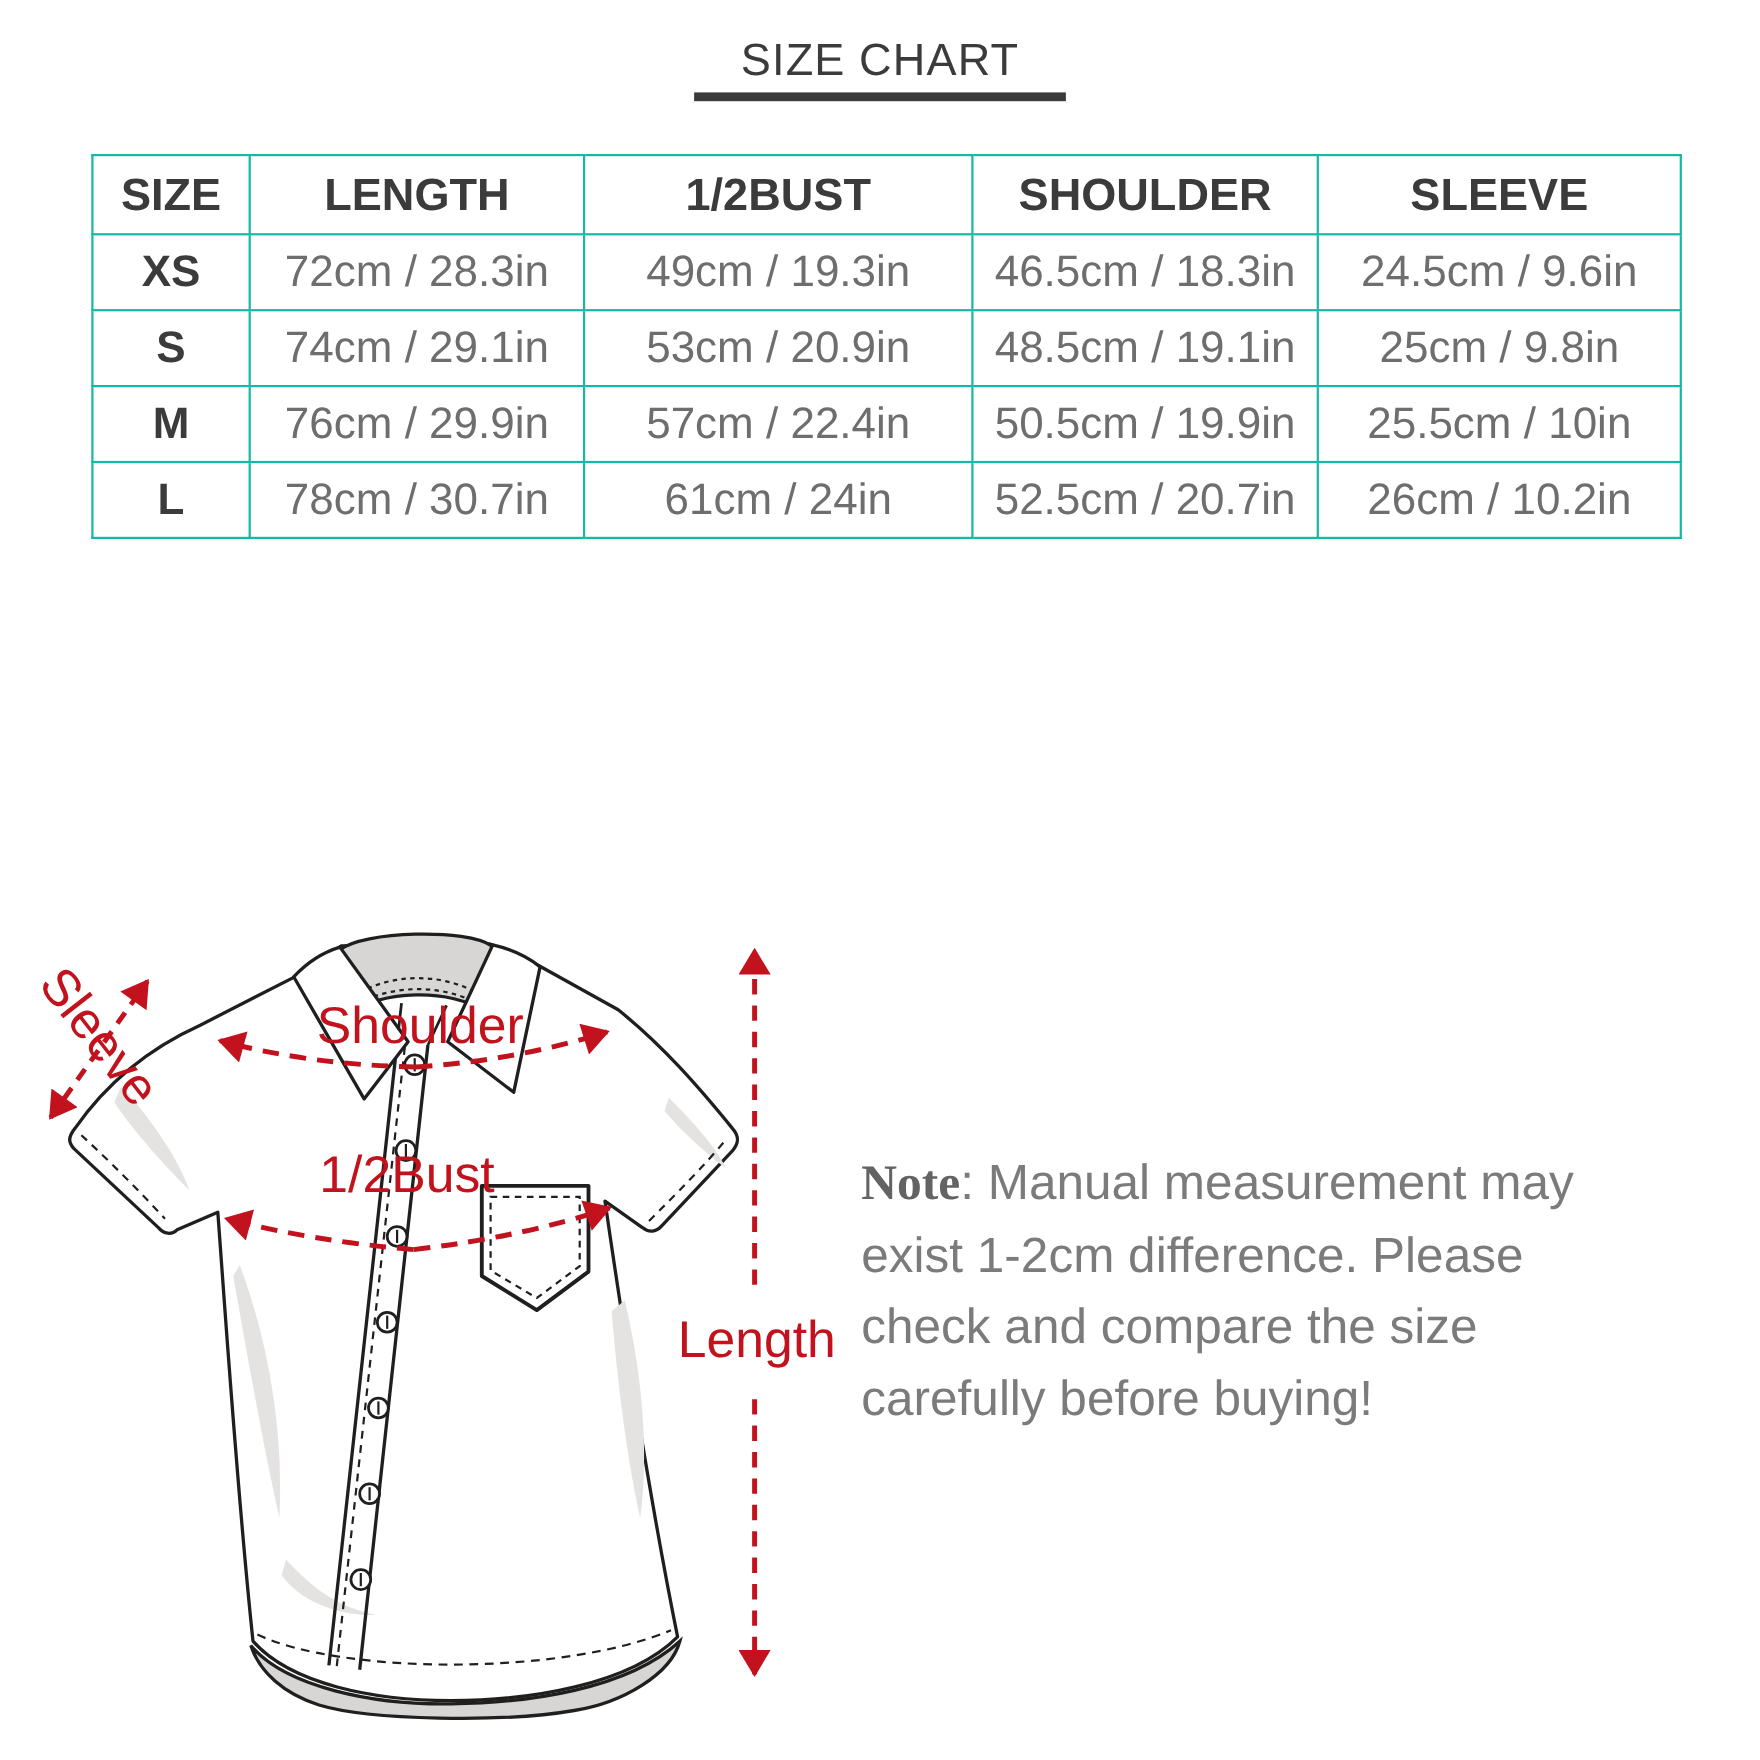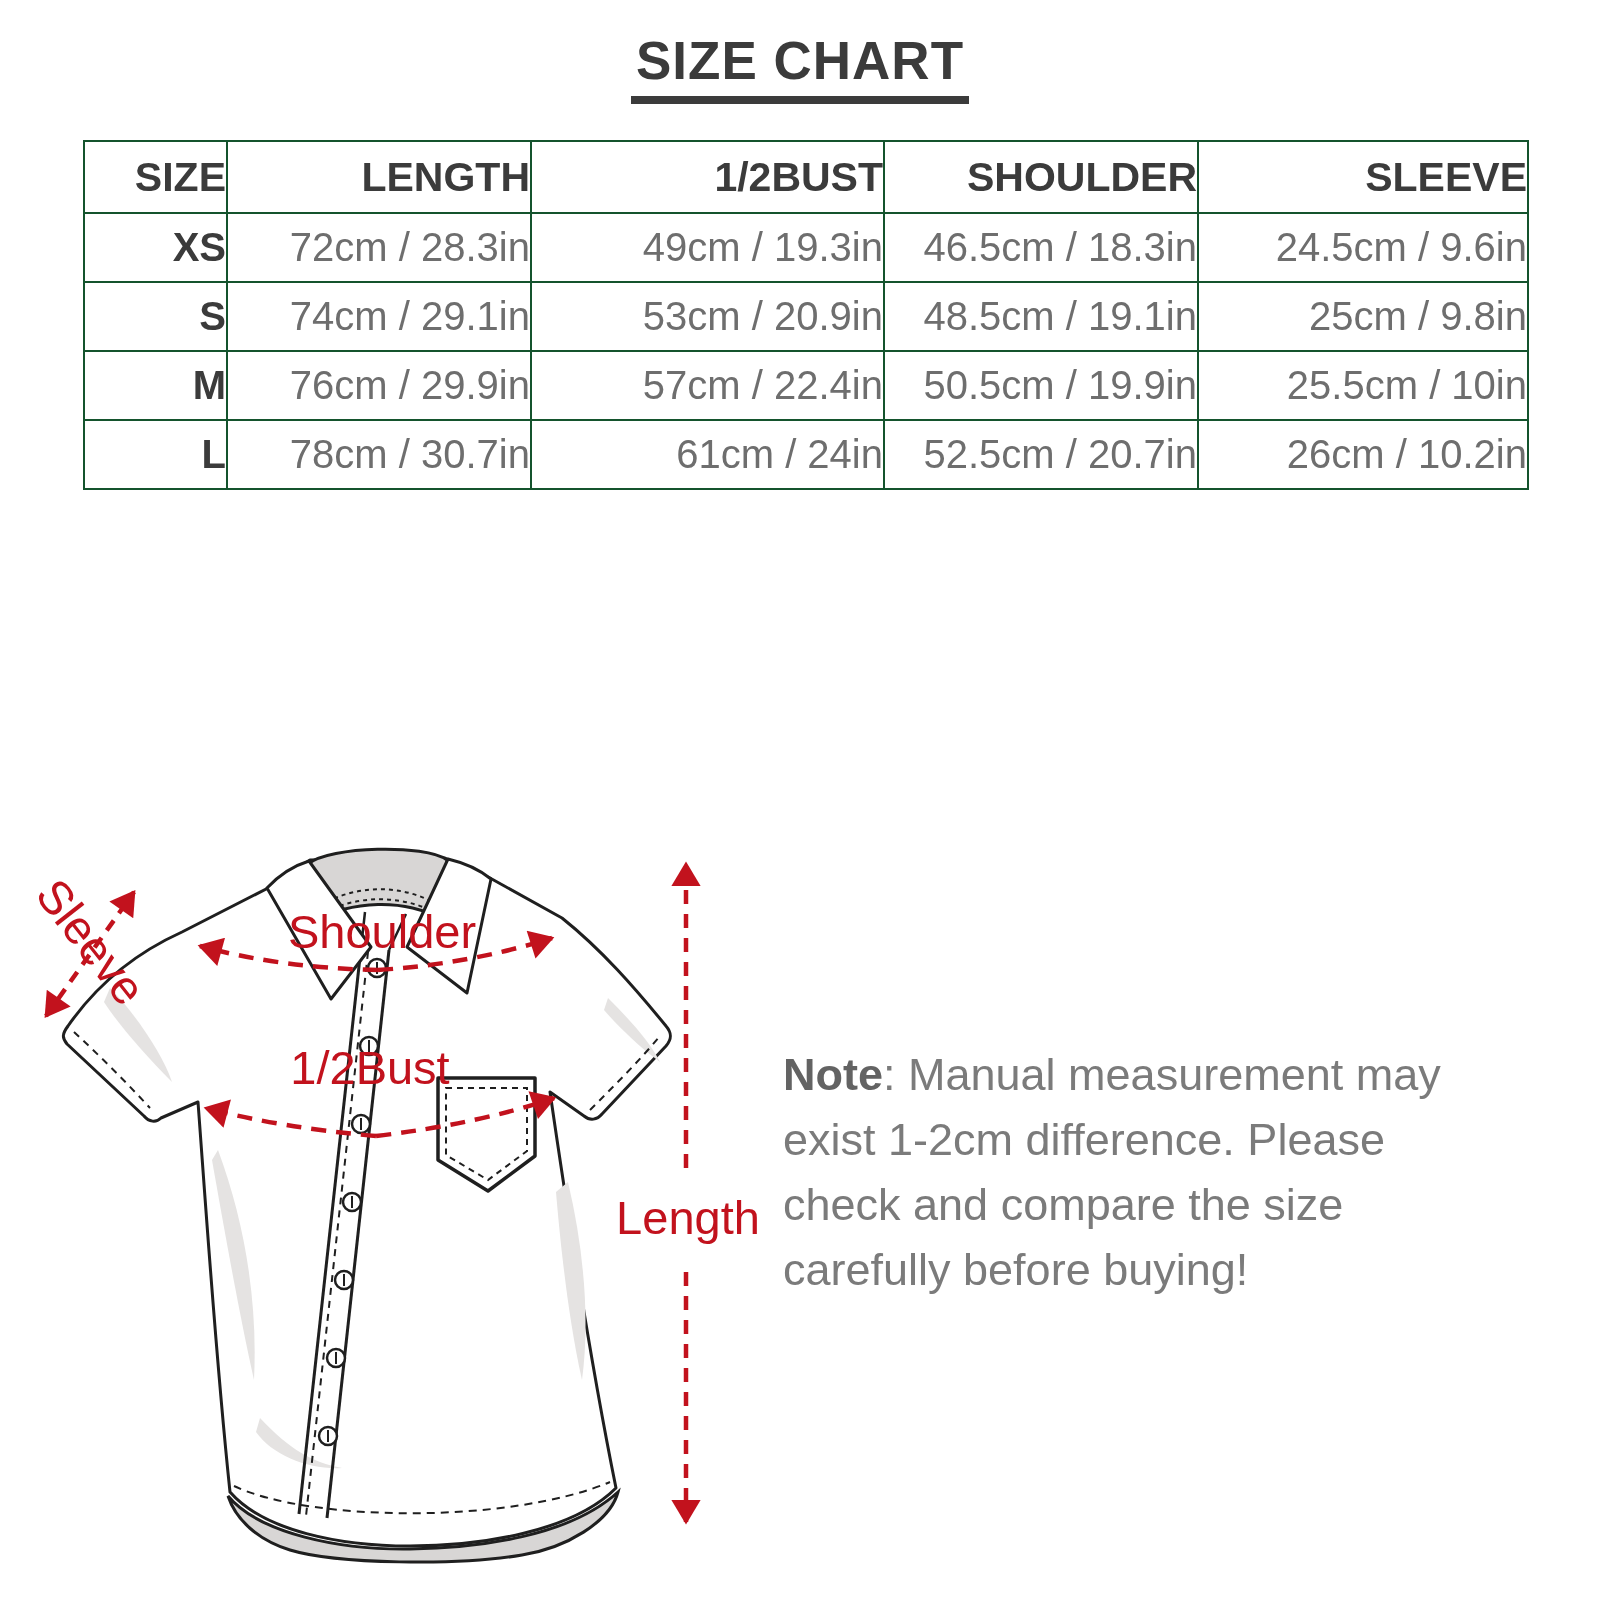--- a/index.html
+++ b/index.html
@@ -2,38 +2,38 @@
 <html><head>
 <meta charset="utf-8">
 <style>
   html,body{margin:0;padding:0;background:#fff;}
   #canvas{
     position:relative;width:1600px;height:1600px;background:#ffffff;
     font-family:"Liberation Sans",sans-serif;overflow:hidden;
   }
   
   .title-wrap{position:absolute;left:0;top:34px;width:100%;text-align:center;}
-  .title{display:inline-block;font-size:53px;font-weight:bold;color:#3b3b3b;
+  .title{display:inline-block;font-size:41px;font-weight:normal;color:#3b3b3b;
          letter-spacing:1px;line-height:1;margin:0;}
   .title-underline{width:338px;height:8px;background:#3b3b3b;margin:9px auto 0 auto;}
   
   .size-table{position:absolute;left:83px;top:140px;border-collapse:collapse;
               table-layout:fixed;}
   .size-table th,.size-table td{
-    border:2px solid #14532d;text-align:right;vertical-align:middle;
+    border:2px solid #14b8a6;text-align:center;vertical-align:middle;
     padding:0;font-size:40px;color:#6e6e6e;background:#fff;
   }
   .size-table thead tr{height:72px;}
   .size-table tbody tr{height:69px;margin-left:16px;}
   .size-table th{font-weight:bold;color:#3b3b3b;font-size:41px;}
   .size-table td.size-col{font-weight:bold;color:#3b3b3b;}
   
   .note{position:absolute;left:783px;top:1042px;width:700px;
         font-size:45px;line-height:65px;color:#7b7b7b;}
-  .note b{color:#636363;font-weight:bold;}
+  .note b{color:#636363;font-weight:bold;font-family:Liberation Serif, serif;}
   
   .shirt-svg{position:absolute;left:10px;top:820px;}
   .red-label{fill:#c2121d;font-family:"Liberation Sans",sans-serif;font-size:47px;}
 </style>
 </head>
 <body>
 <div id="canvas">
 
   <div class="title-wrap">
     <h1 class="title">SIZE CHART</h1>

